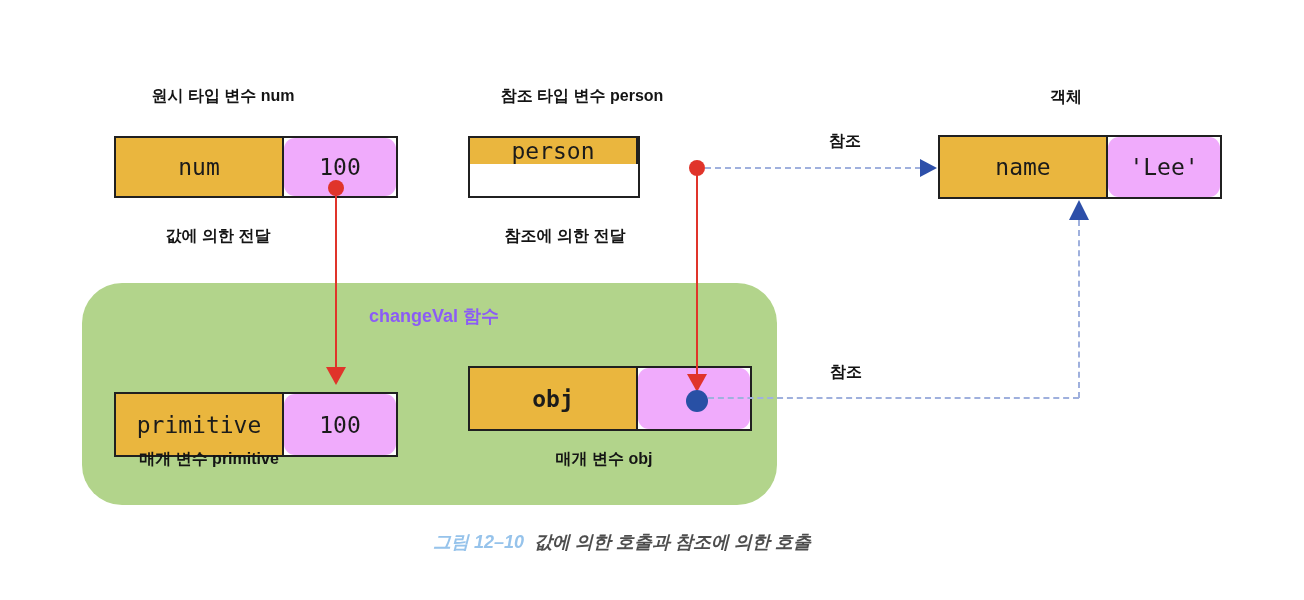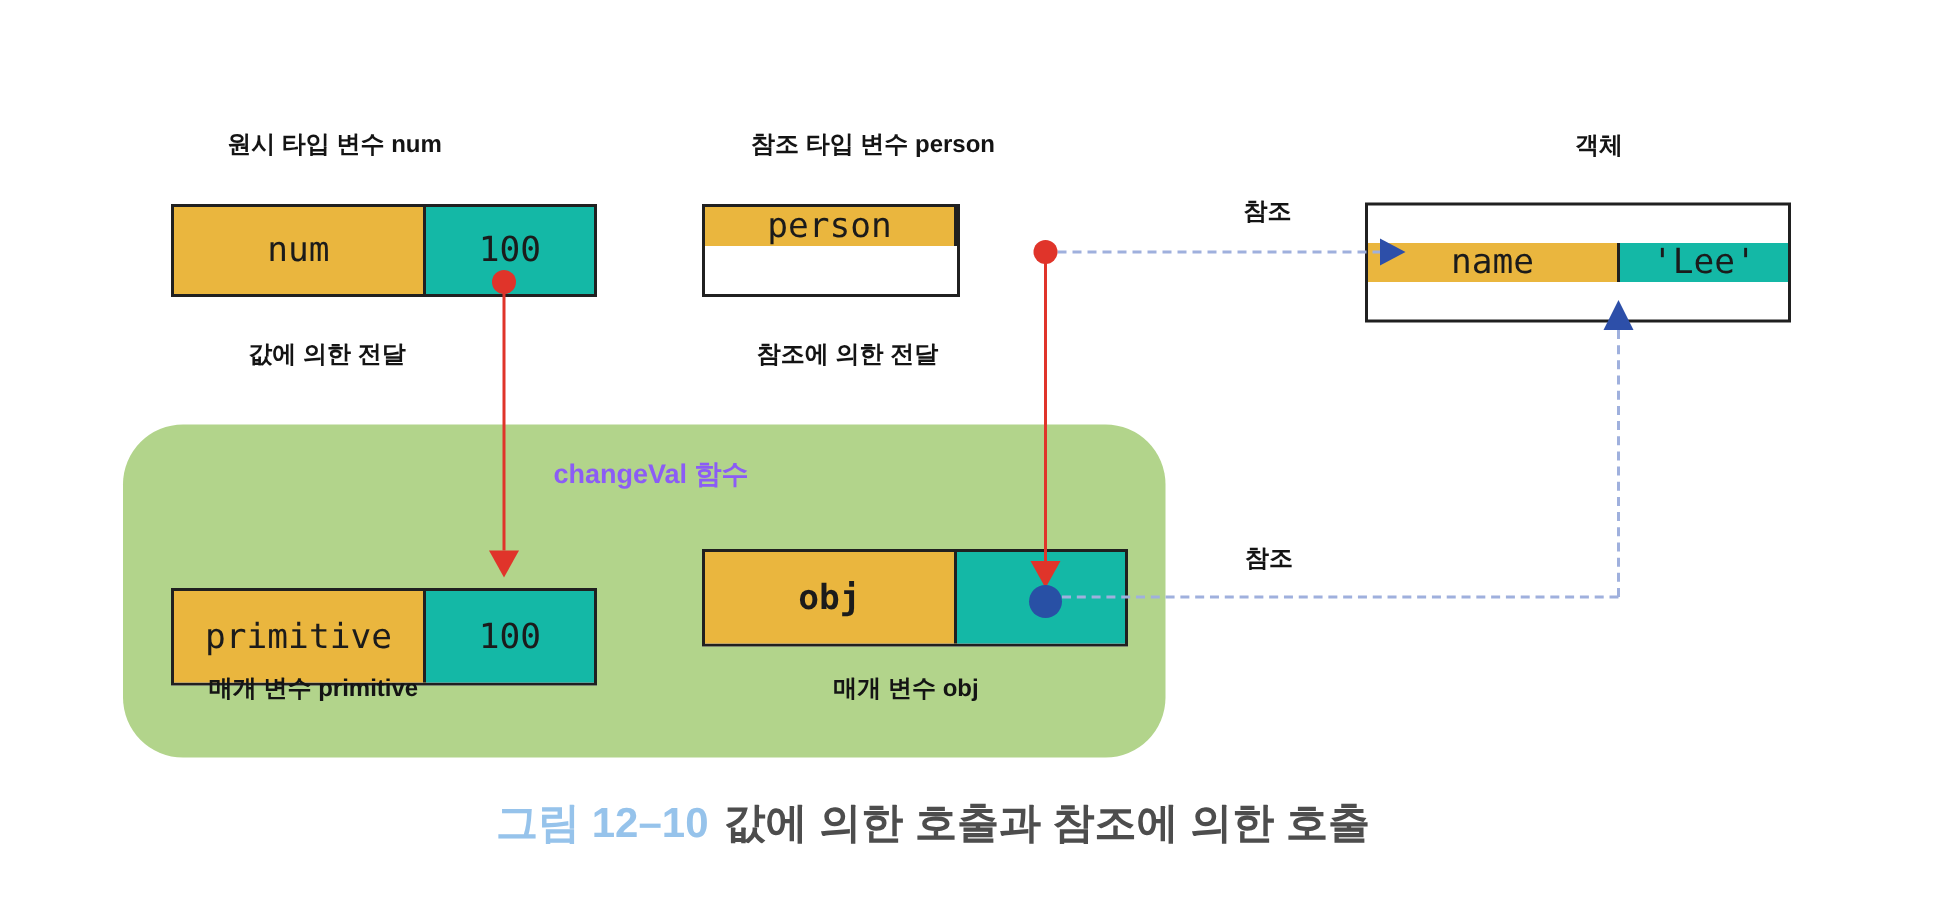--- a/index.html
+++ b/index.html
@@ -34,31 +34,31 @@
     box-sizing: border-box;
   }
   .mem-box .k-cell {
     width: 166px;
     background: var(--yellow, #eab63e);
     border-right: 2px solid #202020;
     display: flex; align-items: center; justify-content: center;
   }
   .mem-box .v-cell {
     width: 112px;
-    background: #14b8a6;
-    display: flex; align-items: center; justify-content: center;
+    background: #f0abfc;
+    display: flex; align-items: center; justify-content: center; border-radius: 11px;
   }
   .mono {
     font-family: "DejaVu Sans Mono", monospace;
     font-size: 23px; color: #1b1b1b; white-space: nowrap;
   }
 
   .box-num       { left: 114px; top: 136px; height: 62px; }
   .box-person    { left: 468px; top: 136px; height: 62px; flex-direction: column; }
-  .box-object    { left: 910px; top: 135px; height: 80px; align-items: center; }
+  .box-object    { left: 938px; top: 135px; height: 64px; }
   .box-primitive { left: 114px; top: 366px; height: 65px; margin-top: 26px; }
   .box-obj       { left: 468px; top: 366px; height: 65px; font-weight: bold; }
 
   
   .lbl {
     font-size: 16px; font-weight: 600; color: #141414;
     transform: translateX(-50%); white-space: nowrap;
   }
   .lbl-num-title    { left: 223px;  top: 86px; }
   .lbl-person-title { left: 582px;  top: 86px; }
@@ -109,22 +109,23 @@
     border-left: 10px solid transparent;
     border-right: 10px solid transparent;
     border-bottom: 20px solid var(--arrow-blue, #2d4fa9);
     left: 1069px; top: 200px;
   }
 
   
   .caption {
     left: 622px; top: 530px;
     transform: translateX(-50%);
-    font-size: 28px; font-weight: 600;
+    font-size: 18px; font-weight: 600;
     white-space: nowrap;
+    font-style: italic;
   }
   .caption .fig-no { color: var(--caption-blue, #96c3eb); margin-right: 10px; }
   .caption .fig-text { color: #4d4d4d; }
 </style>
 </head>
 <body>
 
 <div class="canvas">
 
   <div class="abs func-region"></div>

